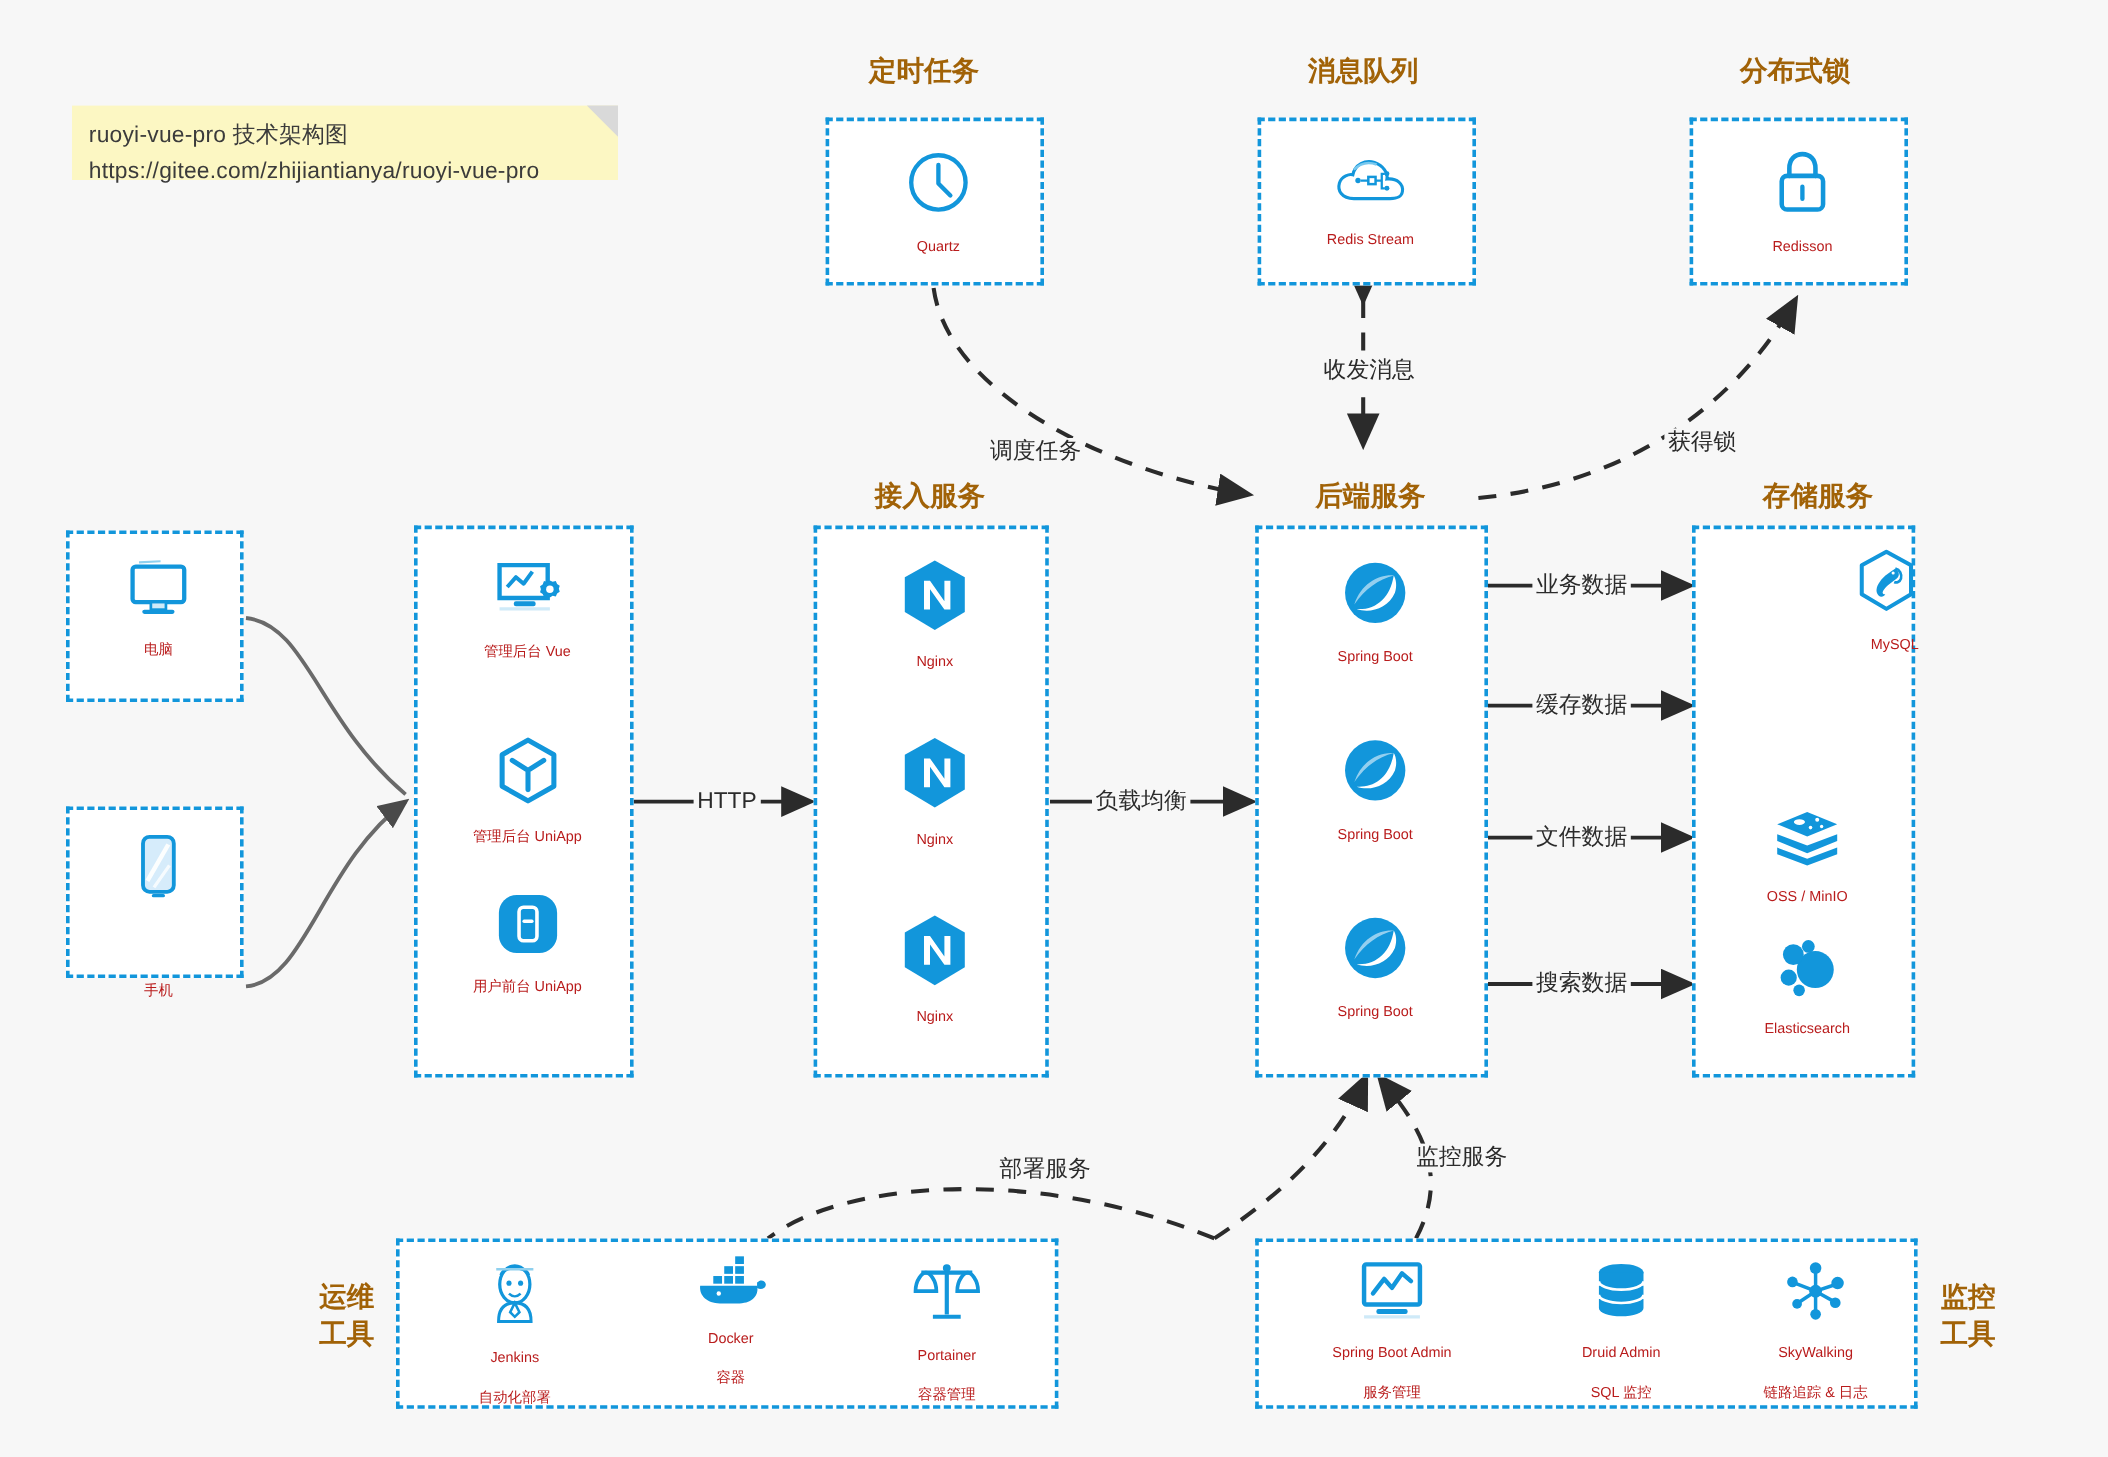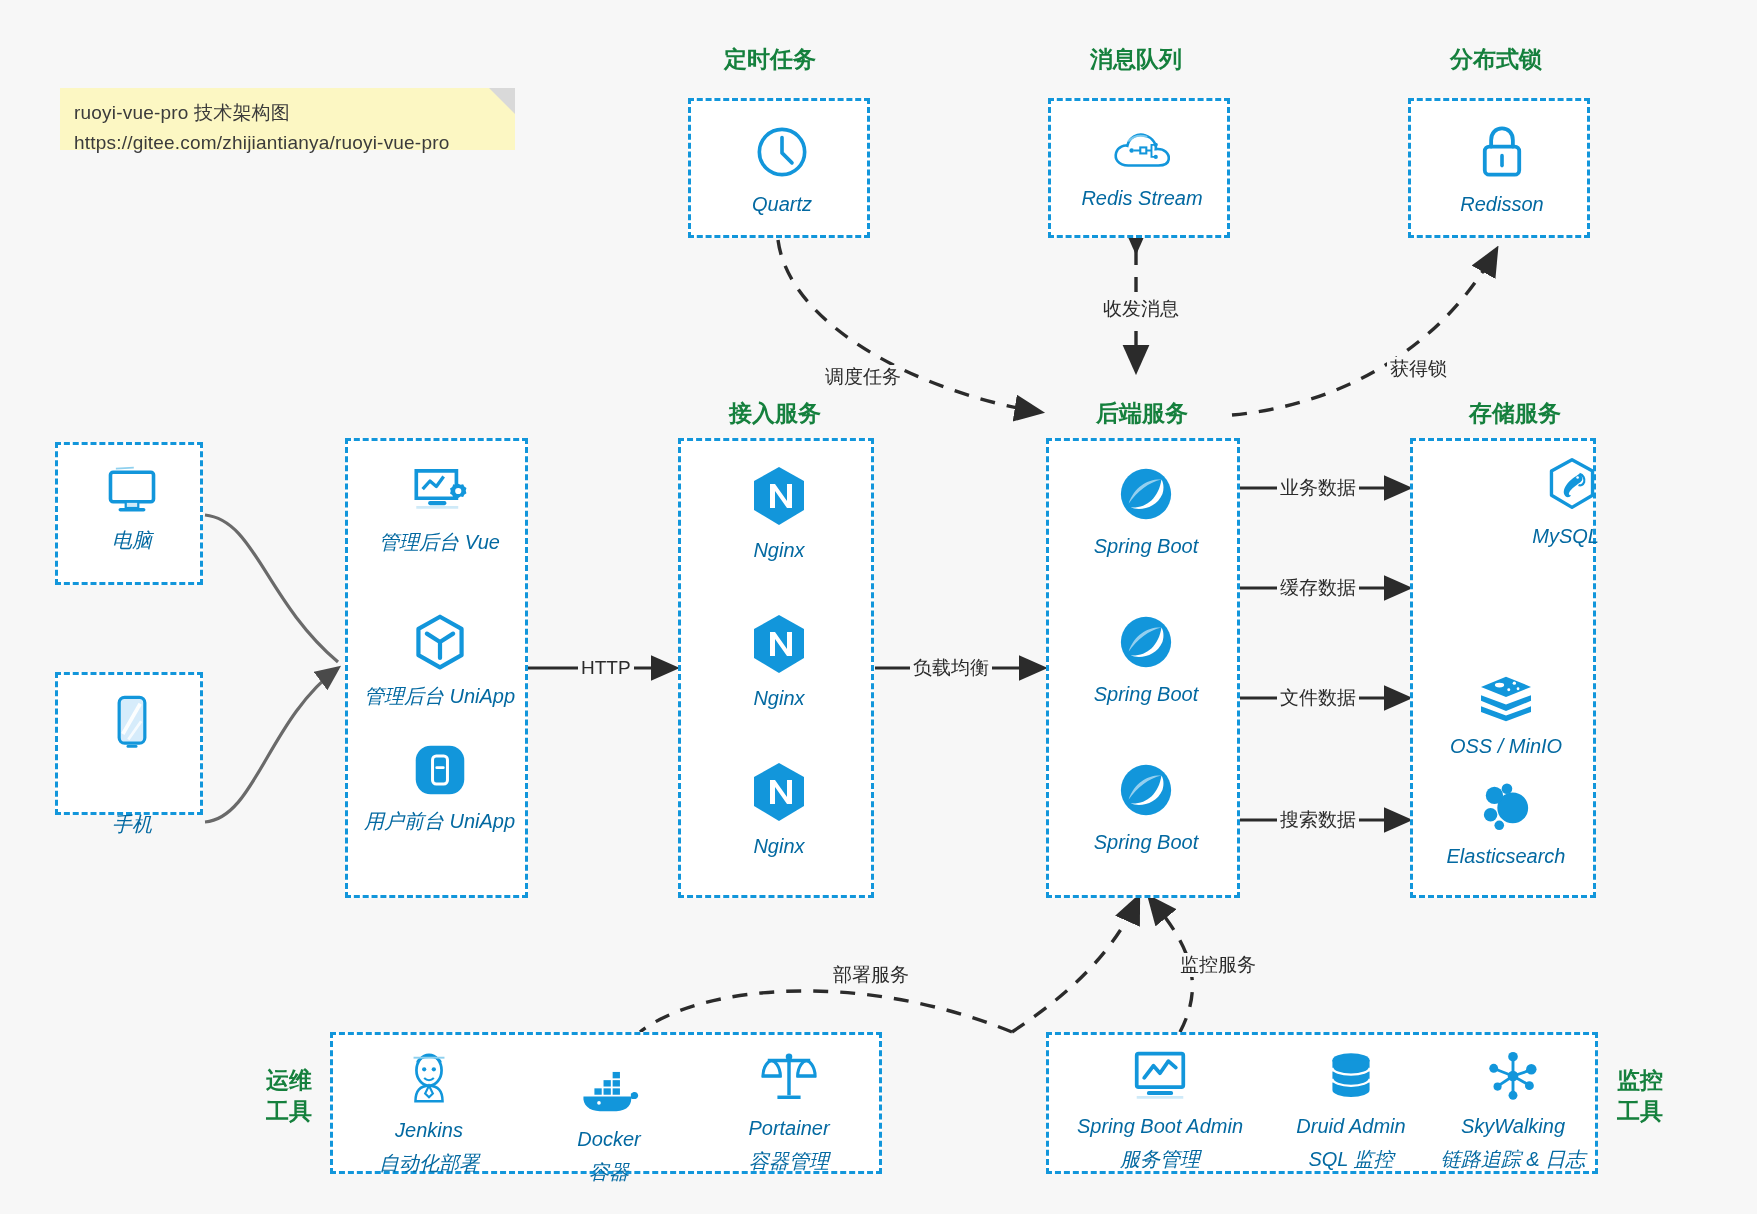--- a/index.html
+++ b/index.html
@@ -19,42 +19,42 @@
     font-size:19px;color:#3b3b3b;line-height:30px;
     letter-spacing:.2px;
   }
   .note .fold{
     position:absolute;right:0;top:0;width:0;height:0;
     border-left:26px solid transparent;border-top:26px solid #d9d9d9;
   }
 
   
   .gtitle{
-    position:absolute;color:#15803d;font-weight:bold;font-size:23px;
+    position:absolute;color:#a16207;font-weight:bold;font-size:23px;
     white-space:nowrap;text-align:center;
   }
   .gtitle.vert{line-height:31px;}
 
   
   .dbox{
     position:absolute;
     border:3px dashed #1296db;
     background:#ffffff;
     box-sizing:border-box;
   }
 
   
   .cell{
     position:absolute;
     display:flex;flex-direction:column;align-items:center;justify-content:flex-start;
     text-align:center;
   }
   .cell .ico{display:block;}
   .cell .lab{
-    font-size:20px;color:#0369a1;margin-top:6px;white-space:nowrap;line-height:27px;font-style:italic;
+    font-size:12px;color:#b91c1c;margin-top:6px;white-space:nowrap;line-height:27px;
   }
 
   
   .elab{
     position:absolute;font-size:19px;color:#2b2b2b;background:#f7f7f7;
     padding:0 3px;white-space:nowrap;line-height:24px;
   }
   svg.wires{position:absolute;left:0;top:0;width:1757px;height:1214px;pointer-events:none;}
 </style>
 </head>
@@ -358,21 +358,21 @@
           <circle cx="25" cy="21" r="2.2" fill="#1296db"></circle>
           <circle cx="35" cy="21" r="2.2" fill="#1296db"></circle>
           <path d="M25 30 C28 33 32 33 35 30" fill="none" stroke="#1296db" stroke-width="2.2"></path>
           <path d="M14 9 h32" stroke="#8fd0ee" stroke-width="2"></path>
         </svg>
       </span>
       <span class="lab">Jenkins</span>
       <span class="lab">自动化部署</span>
     </div>
 
-    <div class="cell" style="left:188px;top:33px;width:176px;justify-content:center;">
+    <div class="cell" style="left:188px;top:8px;width:176px;justify-content:center;">
       <span class="ico">
         <svg width="62" height="48" viewBox="0 0 68 52">
           <g fill="#1296db">
             <rect x="18" y="22" width="8" height="7"></rect>
               <rect x="28" y="22" width="8" height="7"></rect>
             <rect x="38" y="22" width="8" height="7"></rect>
               <rect x="28" y="13" width="8" height="7"></rect>
             <rect x="38" y="13" width="8" height="7"></rect>
               <rect x="38" y="4" width="8" height="7"></rect>
           </g>

